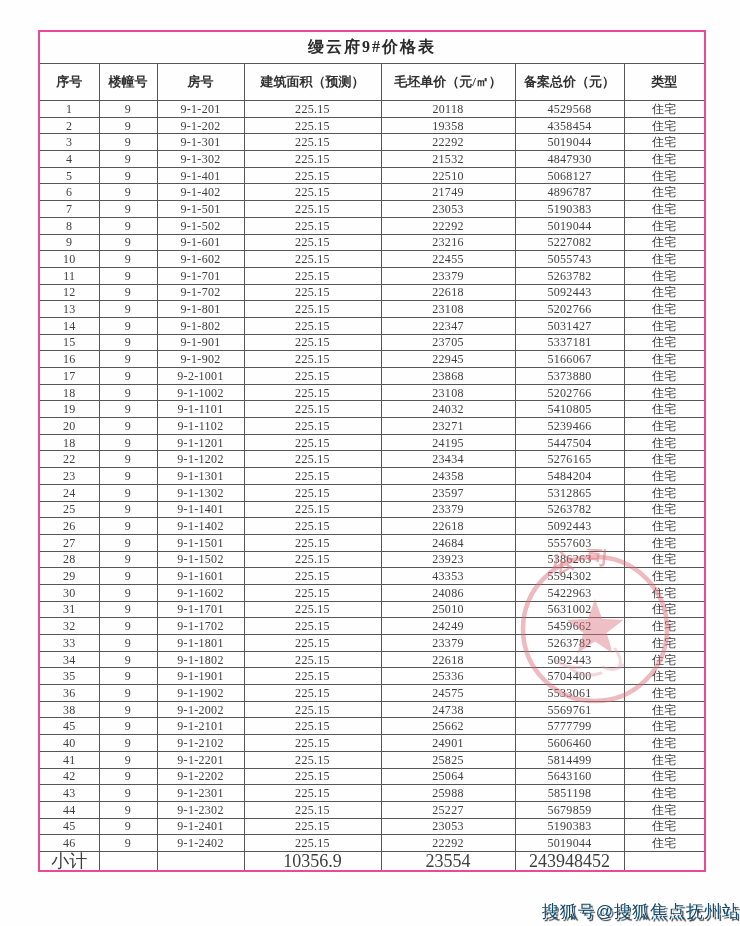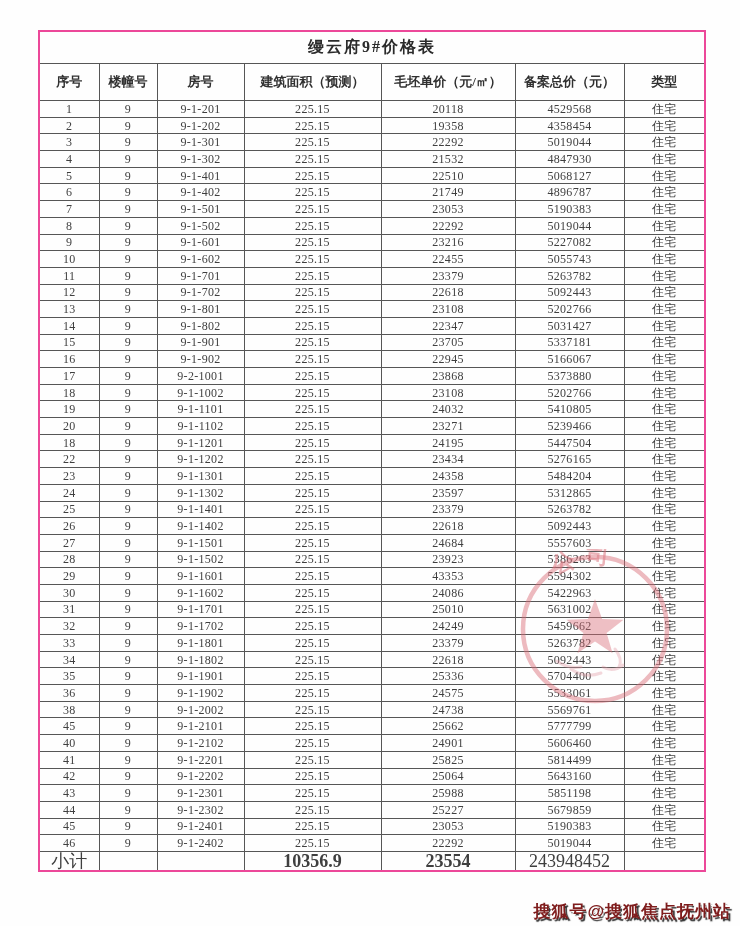--- a/index.html
+++ b/index.html
@@ -14,30 +14,30 @@
     border:2px solid #ec4899;
   }
   th,td{
     border:1px solid #565656;text-align:center;vertical-align:middle;
     padding:0;color:#3f3f3f;overflow:hidden;white-space:nowrap;
   }
   tr.title-row th{height:31px;font-size:16px;font-weight:bold;color:#2b2b2b;letter-spacing:2px;}
   tr.header-row th{height:36px;font-size:13px;font-weight:bold;color:#303030;margin-left:20px;}
   tbody td{height:15.7px;font-size:12px;line-height:14px;letter-spacing:0.3px;}
   tfoot td{height:18px;font-size:18px;line-height:16px;}
-  .bold{font-weight:bold;}
+  .bold{font-weight:normal;}
   .stamp{
     position:absolute;left:515px;top:549px;width:160px;height:160px;
     pointer-events:none;opacity:0.85;
   }
   .watermark{
-    position:absolute;right:9px;bottom:3px;
+    position:absolute;right:0;bottom:3px;
     font-family:"Liberation Sans","DejaVu Sans",sans-serif;
-    font-weight:bold;font-size:17px;letter-spacing:1px;
-    color:#7f1d1d;
+    font-weight:normal;font-size:17px;letter-spacing:1px;
+    color:#0c4a6e;
     text-shadow:-2px -2px 0 #ffffff,-1px -1px 0 #ffffff,2px 2px 1px #2f2f2f;
   }
 </style>
 </head>
 <body>
 
 <div class="page">
 
   <table class="price">
     <colgroup>

